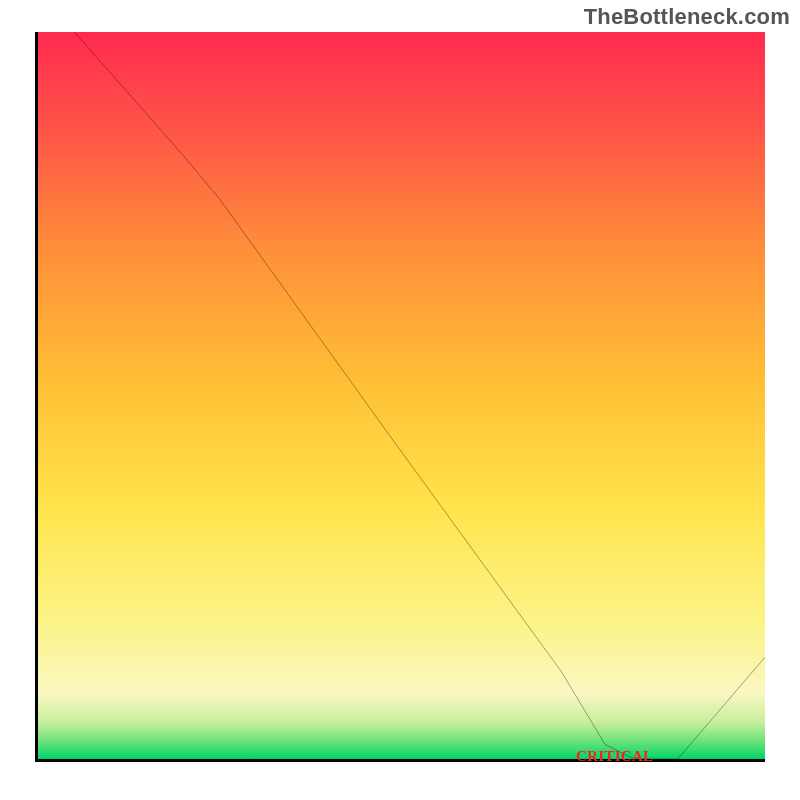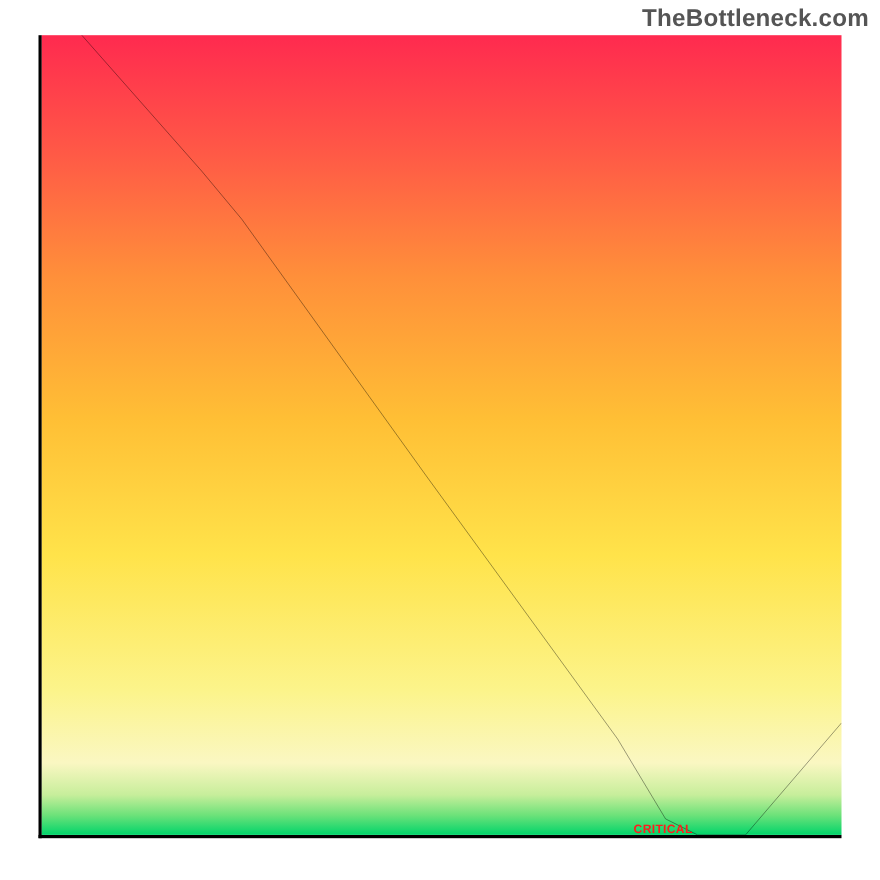--- a/index.html
+++ b/index.html
@@ -63,24 +63,25 @@
     position: absolute;
     inset: 0;
     width: 100%;
     height: 100%;
   }
 
   
   .min-marker {
     position: absolute;
     color: #ff1c1c;
-    font-size: 11px;
+    font-size: 15px;
     font-weight: 700;
     letter-spacing: 0.3px;
     white-space: nowrap;
+    font-family: Liberation Serif, serif;
     
   }
 </style>
 </head>
 <body>
 
 <div class="frame">
 
   <div class="watermark">TheBottleneck.com</div>
 

